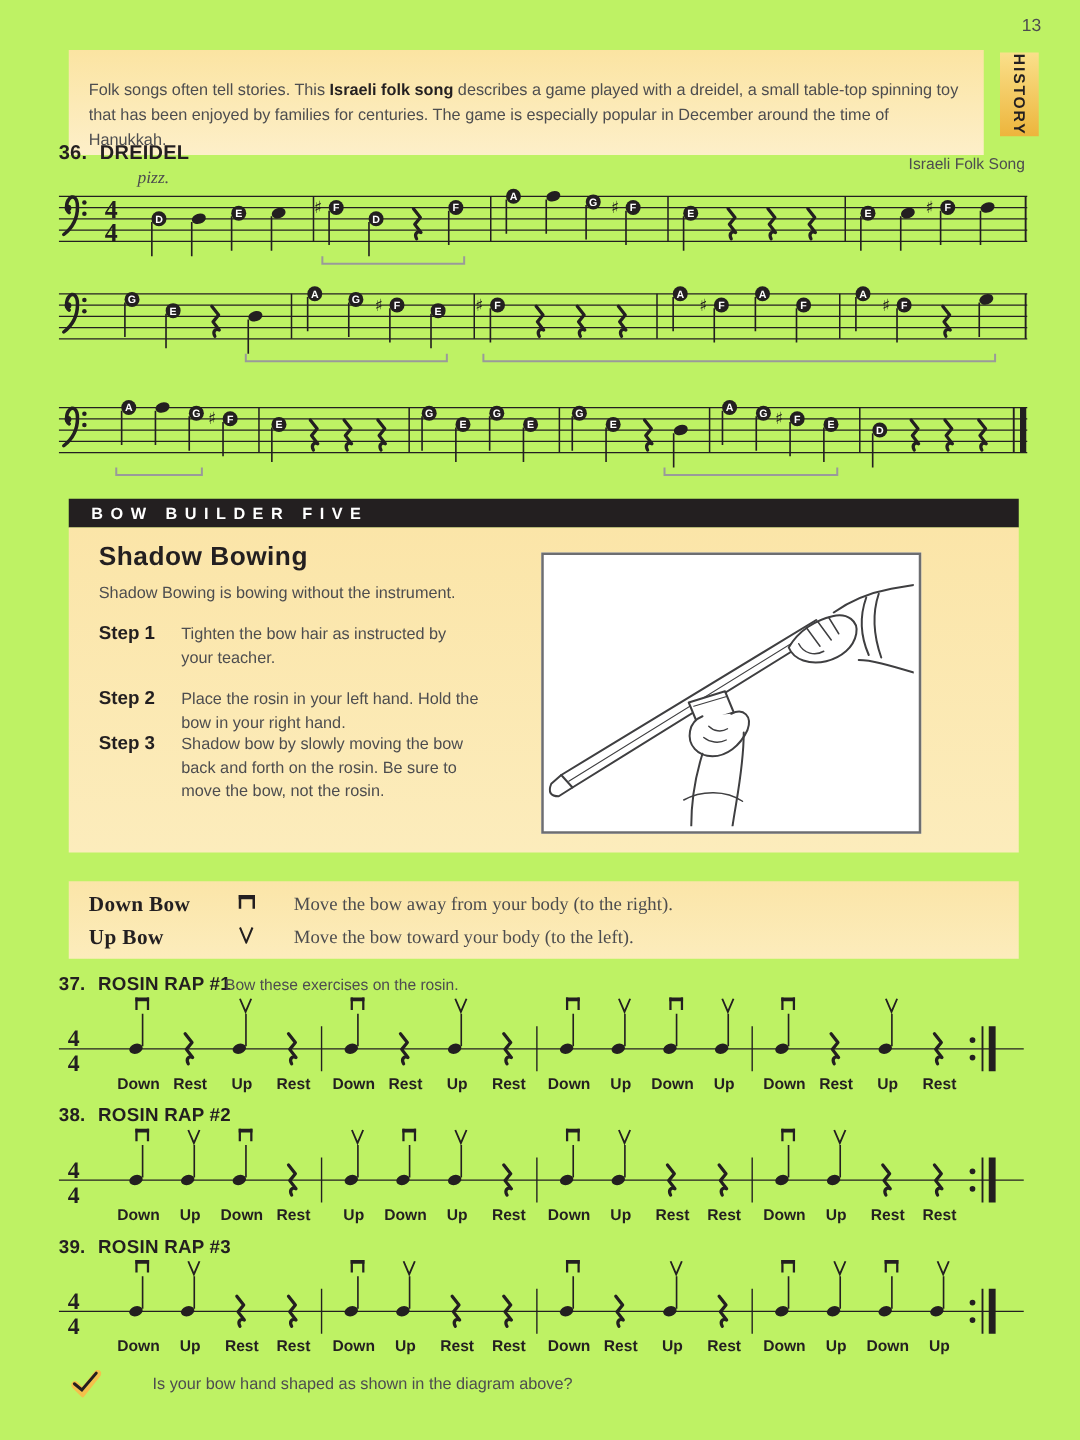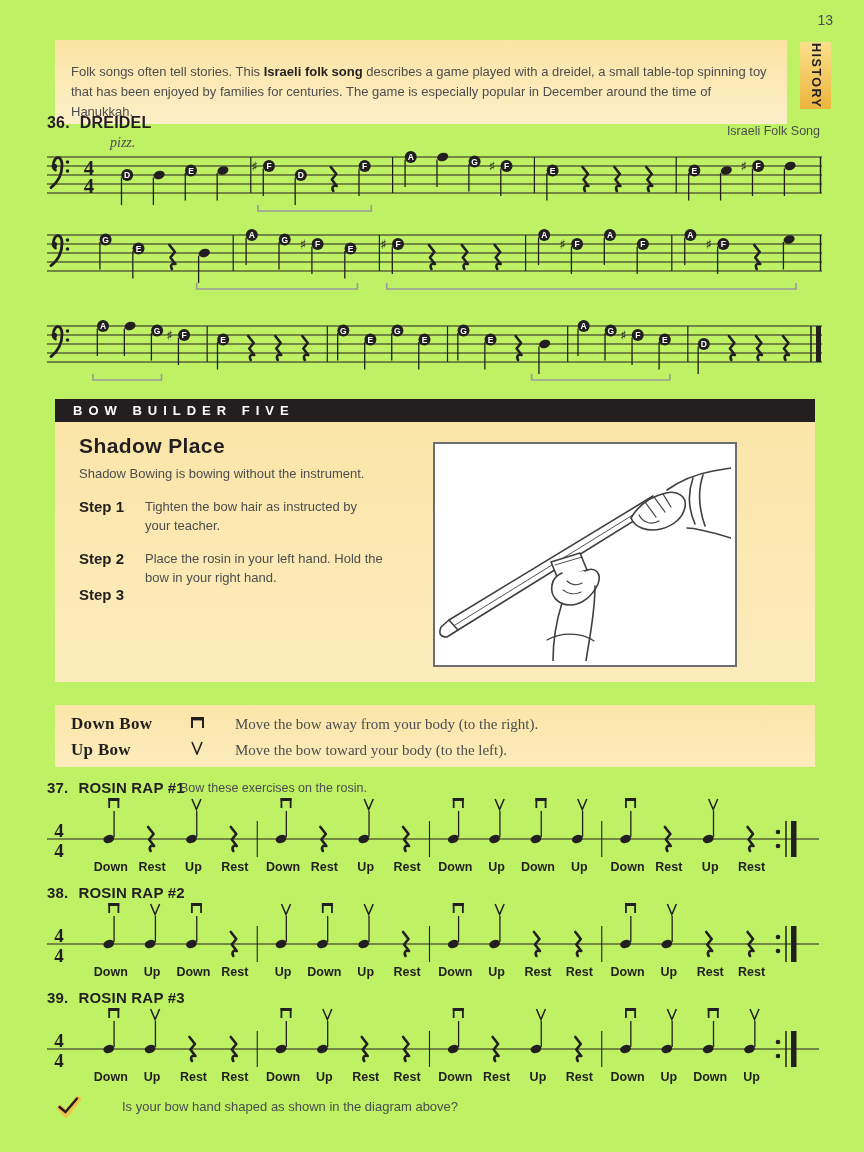--- a/index.html
+++ b/index.html
@@ -307,33 +307,34 @@
       <rect x="769" y="14" width="5" height="36" fill="#231f20"></rect>
       <path d="M46.00833333333333,62 L46.00833333333333,68 L114.50333333333333,68 L114.50333333333333,62" fill="none" stroke="#9a9a9a" stroke-width="1.6"></path>
       <path d="M484.61666666666673,62 L484.61666666666673,68 L622.8083333333333,68 L622.8083333333333,62" fill="none" stroke="#9a9a9a" stroke-width="1.6"></path>
     </svg>
 
   <div class="banner">
     <span>BOW BUILDER FIVE</span>
   </div>
 
   <div class="shadow-box">
-    <div class="shadow-heading">Shadow Place</div>
+    <div class="shadow-heading">Shadow Bowing</div>
     <div class="shadow-sub">Shadow Bowing is bowing without the instrument.</div>
 
     <div class="step" style="top:76px">
       <span class="step-label">Step 1</span>
       <span class="step-text">Tighten the bow hair as instructed by your teacher.</span>
     </div>
     <div class="step" style="top:128px">
       <span class="step-label">Step 2</span>
       <span class="step-text">Place the rosin in your left hand.  Hold the bow in your right hand.</span>
     </div>
     <div class="step" style="top:164px">
       <span class="step-label">Step 3</span>
+      <span class="step-text">Shadow bow by slowly moving the bow back and forth on the rosin.  Be sure to move the bow, not the rosin.</span>
     </div>
 
     <div class="illus-frame">
       <svg width="296" height="217" viewBox="0 0 296 217">
         <g fill="none" stroke="#3f3f41" stroke-width="1.6" stroke-linecap="round" stroke-linejoin="round">
 
           <path d="M14,176 L6,183 Q2,193 12,193 L23,186 Z" fill="#fff"></path>
 
           <path d="M14,176 L218,52"></path>
           <path d="M23,186 L226,60"></path>

